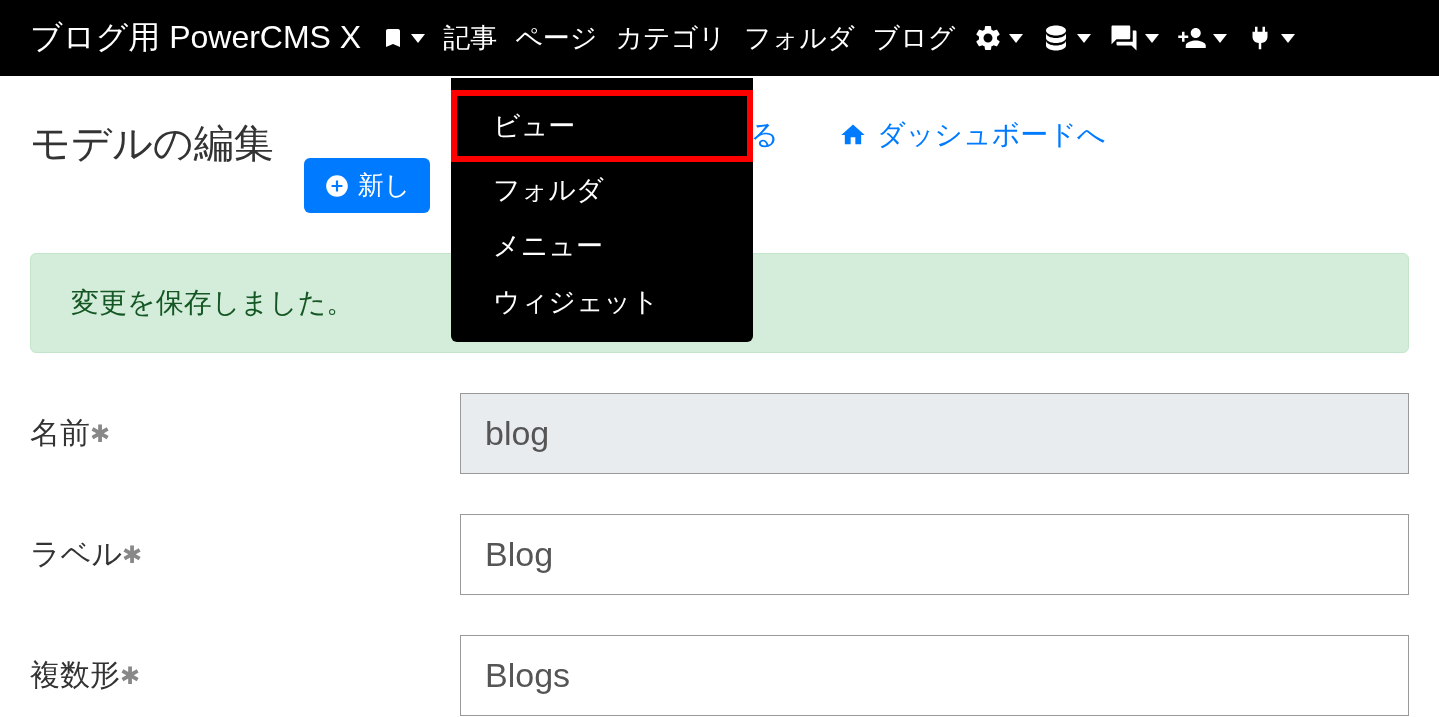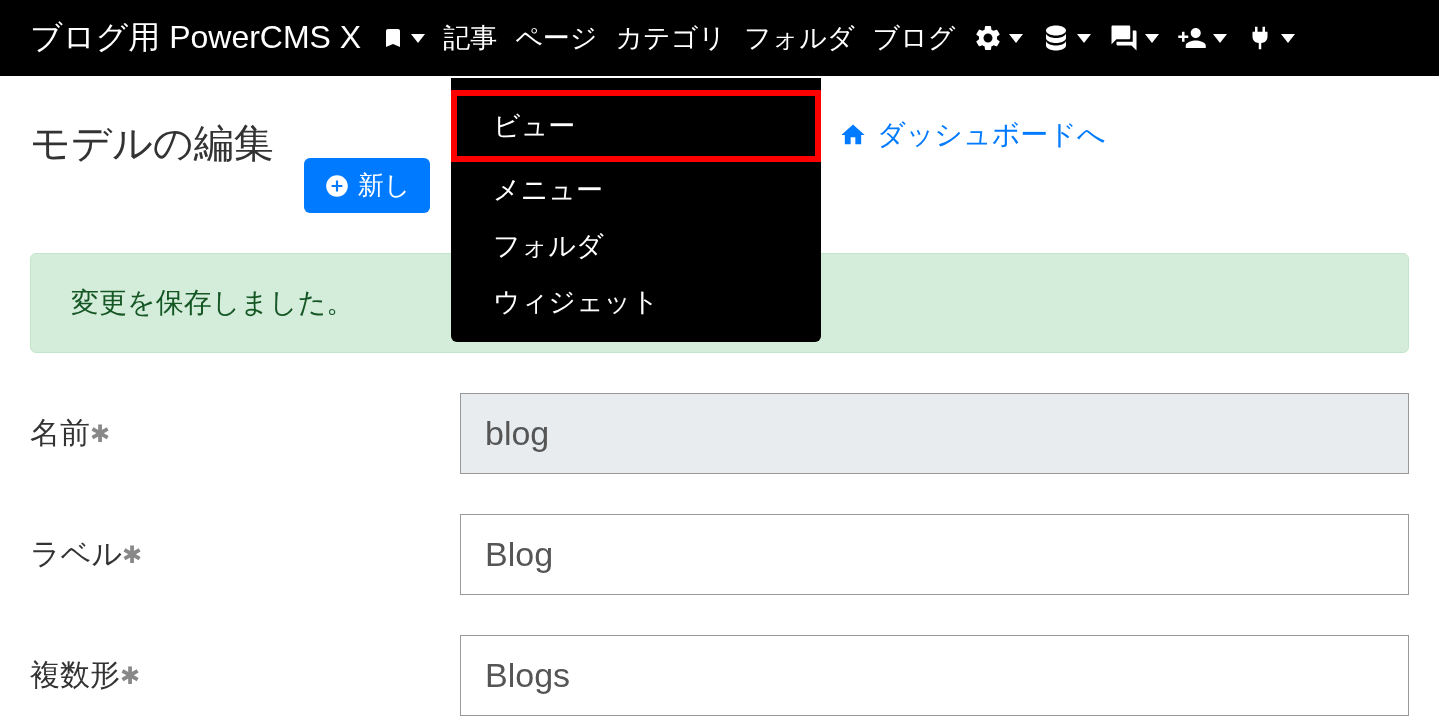--- a/index.html
+++ b/index.html
@@ -63,21 +63,21 @@
     .icon-svg-small {
       width: 24px;
       height: 24px;
       fill: #fff;
     }
     .dropdown-menu {
       position: absolute;
       top: 78px;
       left: 451px;
       background: #000;
-      width: 370px;
+      width: 302px;
       padding: 12px 0;
       border-radius: 0 0 6px 6px;
       z-index: 100;
     }
     .dropdown-item {
       padding: 10px 42px;
       color: #fff;
       font-size: 27px;
       cursor: pointer;
     }
@@ -219,22 +219,22 @@
     <div class="nav-icon-dropdown">
       <svg class="icon-svg" viewBox="0 0 24 24">
           <path d="M16 7V3h-2v4h-4V3H8v4H6v4c0 2.76 2.24 5 5 5v5h2v-5c2.76 0 5-2.24 5-5V7h-2z"></path>
         </svg>
       <span class="caret-down"></span>
     </div>
   </div>
 
   <div class="dropdown-menu">
     <div class="dropdown-item highlighted">ビュー</div>
+    <div class="dropdown-item">フォルダ</div>
     <div class="dropdown-item">メニュー</div>
-    <div class="dropdown-item">フォルダ</div>
     <div class="dropdown-item">ウィジェット</div>
   </div>
 </div>
 
 <div class="content">
   <div class="page-header">
     <h1 class="page-title">モデルの編集</h1>
     <button class="btn-primary">
       <svg class="plus-circle-icon" viewBox="0 0 24 24">
           <path d="M12 2C6.48 2 2 6.48 2 12s4.48 10 10 10 10-4.48 10-10S17.52 2 12 2zm5 11h-4v4h-2v-4H7v-2h4V7h2v4h4v2z"></path>

